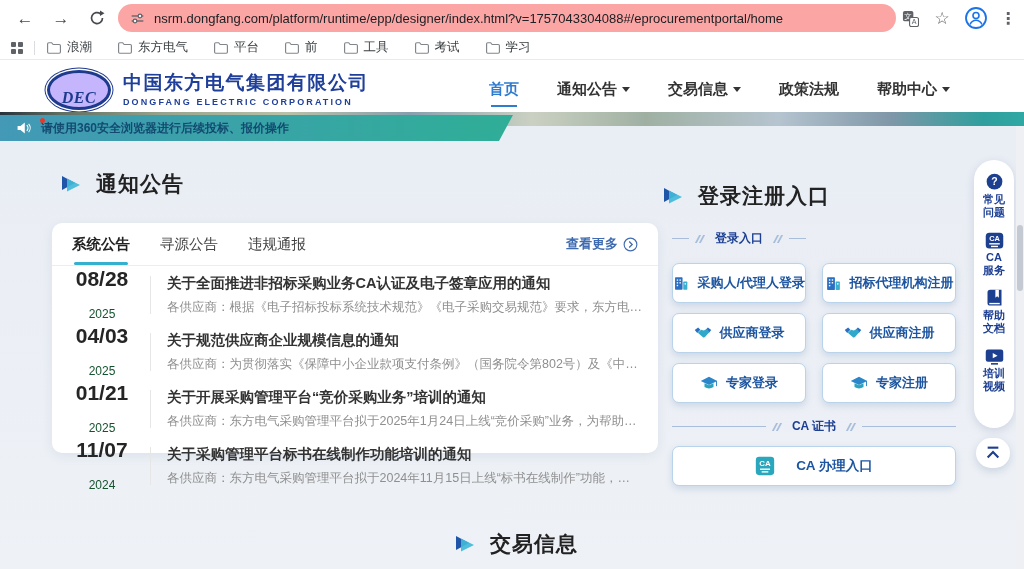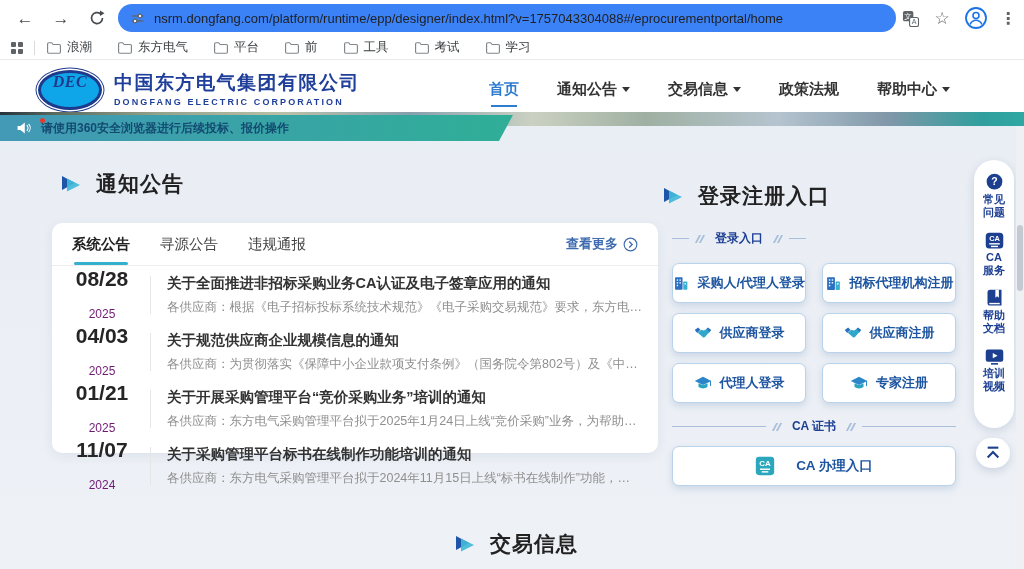--- a/index.html
+++ b/index.html
@@ -4,39 +4,39 @@
 <style>
   html,body{margin:0;padding:0;background:#fff;}
   .stage{position:relative;width:1024px;height:569px;overflow:hidden;background:#fff;
          font-family:"Liberation Sans","DejaVu Sans",sans-serif;}
   .abs{position:absolute;}
 
   
   .chrome-top{left:0;top:0;width:1024px;height:36px;background:#fff;}
   .nav-btn{top:7px;width:22px;height:22px;display:flex;align-items:center;justify-content:center;
            color:#474b4f;font-size:17px;line-height:1;cursor:pointer;}
-  .url-pill{left:118px;top:4px;width:778px;height:28px;background:#3b82f6;border-radius:14px;
+  .url-pill{left:118px;top:4px;width:778px;height:28px;background:#fca5a5;border-radius:14px;
             display:flex;align-items:center;padding:0 12px;box-sizing:border-box;gap:9px;}
   .url-text{font-size:13px;color:#202124;white-space:nowrap;overflow:hidden;}
   .chrome-right-icon{top:9px;width:18px;height:18px;display:flex;align-items:center;justify-content:center;
            color:#5f6368;font-size:16px;cursor:pointer;}
 
   
   .bm-bar{left:0;top:36px;width:1024px;height:24px;background:#fff;border-bottom:1px solid #e8eaed;
           display:flex;align-items:center;box-sizing:border-box;padding-left:10px;}
   .bm-sep{width:1px;height:14px;background:#dadce0;margin:0 12px 0 10px;}
   .bm-item{display:flex;align-items:center;gap:6px;margin-right:26px;cursor:pointer;}
   .bm-label{font-size:12.5px;color:#3c4043;}
 
   
   .site-header{left:0;top:60px;width:1024px;height:52px;background:#fff;}
   .logo-wrap{left:38px;top:70px;display:flex;align-items:center;gap:12px;}
   .logo-ellipse{width:58px;height:34px;border:3px solid #1e3a8c;border-radius:50%;
                 box-shadow:0 0 0 1.5px #fff,0 0 0 2.5px #1e3a8c;
-                display:flex;align-items:flex-start;justify-content:center;background:#0ea5e9;}
+                display:flex;align-items:flex-end;justify-content:center;background:#c4b5fd;margin-left:9px;}
   .logo-txt{font-family:"Liberation Serif","DejaVu Serif",serif;font-style:italic;font-weight:bold;
             font-size:16px;color:#1e3a8c;letter-spacing:.5px;}
   .co-cn{font-size:19px;font-weight:bold;color:#1f3f9a;letter-spacing:1.5px;line-height:1.1;}
   .co-en{font-size:9px;font-weight:bold;color:#1f3f9a;letter-spacing:2.1px;margin-top:3px;}
   .main-nav{top:80px;right:74px;display:flex;gap:38px;align-items:center;}
   .nav-item{font-size:15px;font-weight:bold;color:#333;display:flex;align-items:center;gap:5px;
             cursor:pointer;position:relative;padding-bottom:6px;}
   .nav-item.active{color:#2e7cd0;}
   .nav-item.active::after{content:"";position:absolute;left:2px;right:2px;bottom:-2px;height:2.5px;background:#2e7cd0;}
   .caret{width:0;height:0;border-left:4.5px solid transparent;border-right:4.5px solid transparent;
@@ -64,21 +64,21 @@
                box-shadow:0 3px 12px rgba(40,70,120,.08);}
   .tabs-row{display:flex;align-items:center;height:42px;padding:0 20px;border-bottom:1px solid #ededed;}
   .tab{font-size:14.5px;color:#444;margin-right:30px;cursor:pointer;position:relative;height:42px;
        display:flex;align-items:center;}
   .tab.active{font-weight:bold;color:#222;}
   .tab.active::after{content:"";position:absolute;left:2px;right:2px;bottom:0;height:3px;background:#35b0cf;border-radius:2px;}
   .more-link{margin-left:auto;display:flex;align-items:center;gap:5px;color:#3f6bb0;font-size:13px;cursor:pointer;font-weight:bold;}
   .n-row{display:flex;align-items:center;height:57px;padding-left:18px;cursor:pointer;}
   .n-date{width:64px;text-align:center;}
   .n-dd{font-size:21px;font-weight:bold;color:#252525;line-height:1;}
-  .n-yy{font-size:12px;color:#701a75;margin-top:18px;}
+  .n-yy{font-size:12px;color:#14532d;margin-top:18px;}
   .n-vline{width:1px;height:38px;background:#e6e6e6;margin:0 16px;}
   .n-body{flex:1;min-width:0;padding-right:16px;}
   .n-title{font-size:14.5px;font-weight:bold;color:#333;white-space:nowrap;overflow:hidden;text-overflow:ellipsis;}
   .n-sum{font-size:12.5px;color:#8f8f8f;margin-top:6px;white-space:nowrap;overflow:hidden;text-overflow:ellipsis;}
 
   
   .group-head{display:flex;align-items:center;gap:6px;}
   .g-line{flex:1;height:1px;background:#a9bedb;}
   .g-slash{width:10px;height:8px;position:relative;}
   .g-slash i{position:absolute;top:0;width:1.5px;height:8px;background:#a9bedb;transform:skewX(-28deg);}
@@ -384,21 +384,21 @@
       <path d="M5 9.5l4.5-4 3.5 1 4.5-1.8 3 3.8-5.5 6.6c-1 1.1-2.4 1.1-3.4.1z" fill="#2fa8c9"></path>
     </svg>
     <span>供应商注册</span>
   </div>
   <div class="login-btn" style="left:672px;top:363px;">
     <svg width="18" height="17" viewBox="0 0 24 22">
       <polygon points="12,2 23,7.5 12,13 1,7.5" fill="#2b86c9"></polygon>
       <path d="M6 10.5v5.2q6 3.6 12 0v-5.2l-6 2.9z" fill="#2aa3c0"></path>
       <rect x="21.3" y="7.5" width="1.3" height="7" fill="#2b86c9"></rect>
     </svg>
-    <span>代理人登录</span>
+    <span>专家登录</span>
   </div>
   <div class="login-btn" style="left:822px;top:363px;">
     <svg width="18" height="17" viewBox="0 0 24 22">
       <polygon points="12,2 23,7.5 12,13 1,7.5" fill="#2b86c9"></polygon>
       <path d="M6 10.5v5.2q6 3.6 12 0v-5.2l-6 2.9z" fill="#2aa3c0"></path>
       <rect x="21.3" y="7.5" width="1.3" height="7" fill="#2b86c9"></rect>
     </svg>
     <span>专家注册</span>
   </div>
 

